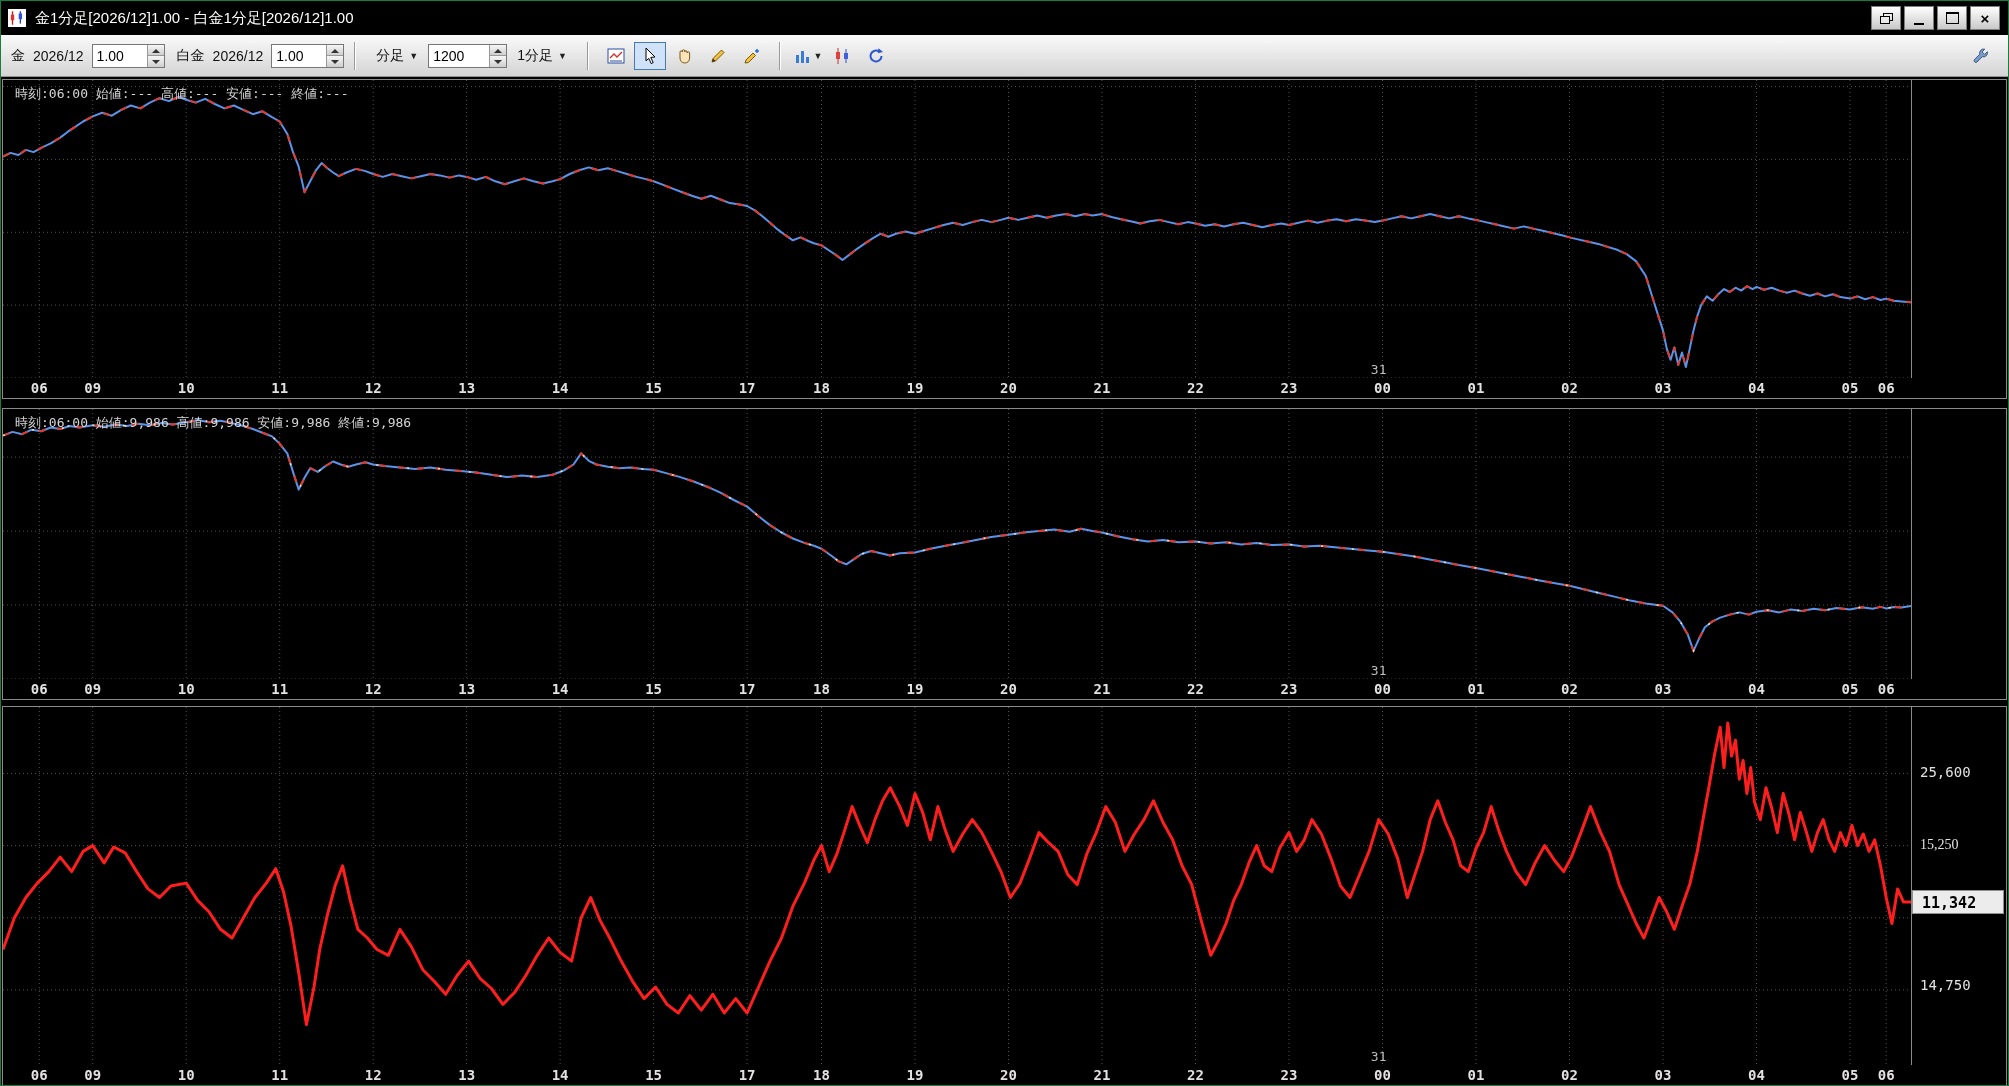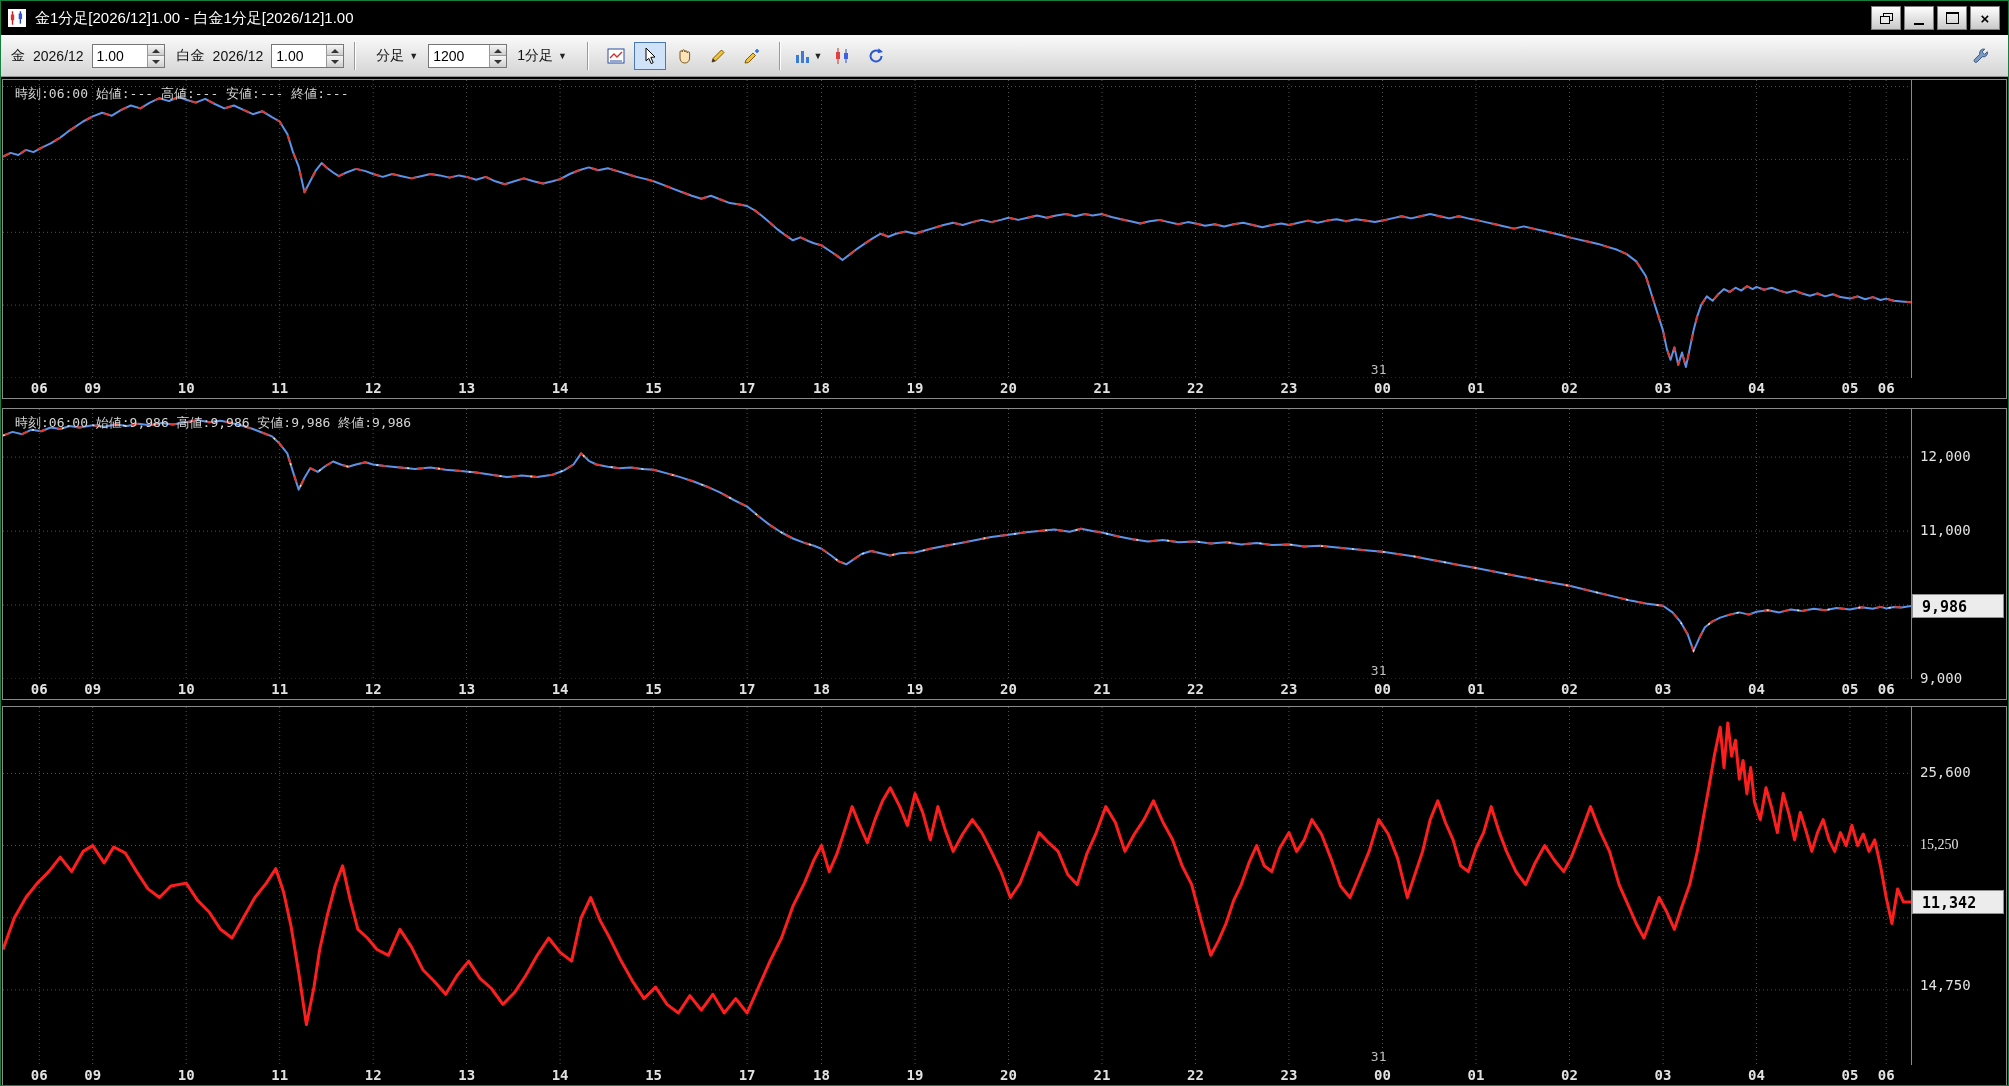--- a/index.html
+++ b/index.html
@@ -313,26 +313,20 @@
           <div class="xlabel" style="left: 1099.01px;">21</div>
           <div class="xlabel" style="left: 1192.5px;">22</div>
           <div class="xlabel" style="left: 1285.99px;">23</div>
           <div class="xlabel" style="left: 1379.48px;">00</div>
           <div class="xlabel" style="left: 1472.98px;">01</div>
           <div class="xlabel" style="left: 1566.47px;">02</div>
           <div class="xlabel" style="left: 1659.96px;">03</div>
           <div class="xlabel" style="left: 1753.45px;">04</div>
           <div class="xlabel" style="left: 1846.94px;">05</div>
           <div class="xlabel" style="left: 1883.2px;">06</div>
-        </div>
-      <div class="axis">
-          <div class="ylabel" style="top: 39.0822px;">12,000</div>
-          <div class="ylabel" style="top: 113.055px;">11,000</div>
-          <div class="ylabel" style="top: 261px;">9,000</div>
-          <div class="badge" style="top: 185.063px;">9,986</div>
         </div>
       <div class="status">時刻:06:00 始値:9,986 高値:9,986 安値:9,986 終値:9,986</div>
     </div>
 
     <div class="panel" style="top:629px;height:380px;">
       <div class="plot"><svg width="1908" height="358">
             <line x1="0" y1="66.4" x2="1908" y2="66.4" class="grid"></line>
             <line x1="0" y1="138.6" x2="1908" y2="138.6" class="grid"></line>
             <line x1="0" y1="210.8" x2="1908" y2="210.8" class="grid"></line>
             <line x1="0" y1="282.9" x2="1908" y2="282.9" class="grid"></line>

